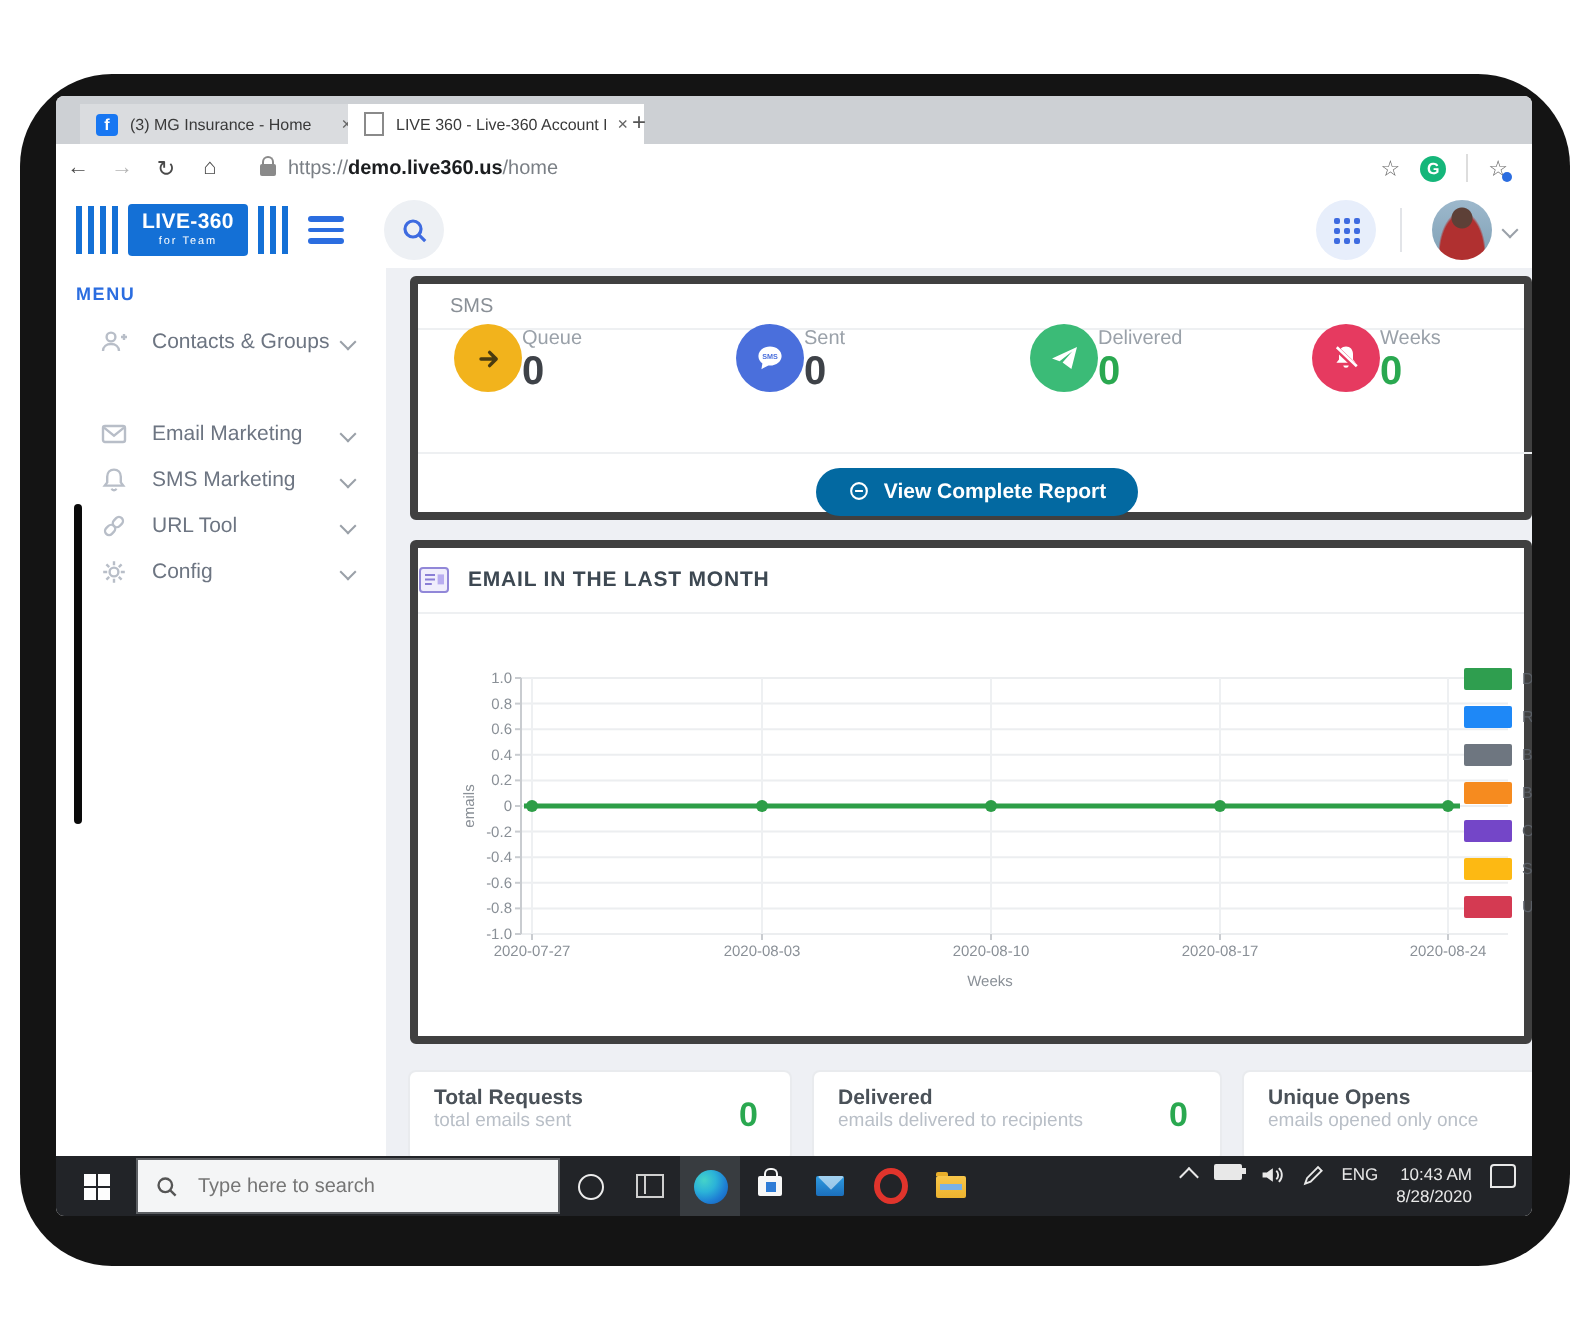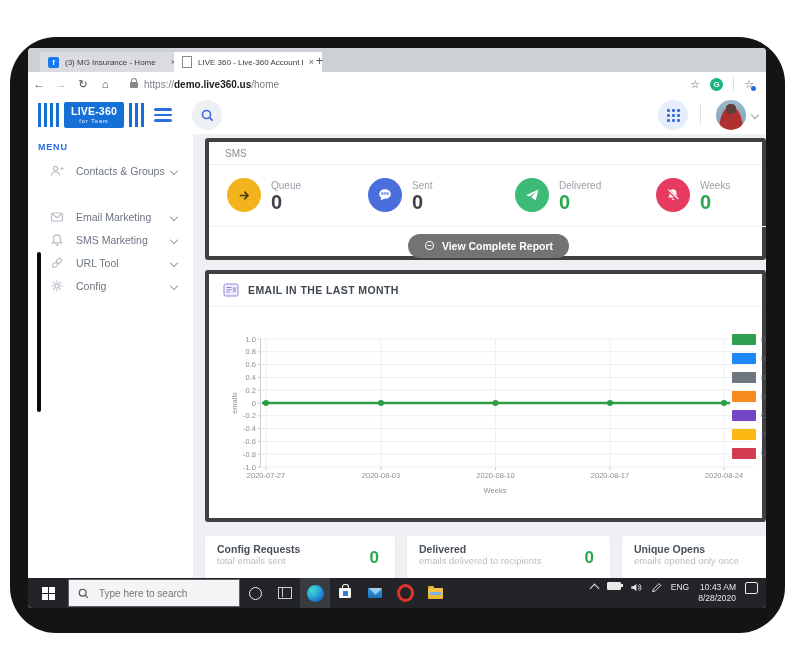--- a/index.html
+++ b/index.html
@@ -60,43 +60,43 @@
   .side-item{position:absolute;left:0;width:165px;height:23px;display:flex;align-items:center;gap:12px;padding-left:22px;box-sizing:border-box}
   .side-item svg{flex:0 0 auto}
   .side-label{font-size:10.5px;color:#6d7582}
   .side-chev{position:absolute;right:16px;top:9px}
   .blackline{position:absolute;left:9px;top:118px;width:4px;height:160px;background:#0a0a0a;border-radius:2px}
   
   .content{position:absolute;left:165px;top:86px;width:573px;height:444px;background:#eef0f4}
   .panel{position:absolute;left:12px;width:561px;background:#fff;border:4px solid #404040;border-radius:3px;box-sizing:border-box}
   .panel-hd{height:22px;border-bottom:1px solid #eef0f2;display:flex;align-items:center;padding-left:16px;font-size:10px;color:#8a9097}
   .sms-panel{top:4px;height:122px}
-  .stat{position:absolute;top:36px;display:flex;gap:10px}
+  .stat{position:absolute;top:20px;display:flex;}
   .stat-circle{width:34px;height:34px;border-radius:50%;display:flex;align-items:center;justify-content:center;flex:0 0 auto}
   .stat-label{font-size:10px;color:#9aa1a9;margin-top:2px}
   .stat-value{font-size:20px;font-weight:bold;line-height:1.15}
   .btnrow{position:absolute;left:0;top:84px;width:559px;height:37px;border-top:1px solid #eef0f2;display:flex;align-items:center;justify-content:center}
-  .report-btn{height:24px;background:#737373;border-radius:12px;color:#fff;font-size:10.5px;font-weight:bold;display:flex;align-items:center;gap:7px;padding:0 16px;border:none}
+  .report-btn{height:24px;background:#0369a1;border-radius:12px;color:#fff;font-size:10.5px;font-weight:bold;display:flex;align-items:center;gap:7px;padding:0 16px;border:none}
   .email-panel{top:136px;height:252px}
-  .email-hd{height:32px;border-bottom:1px solid #eef0f2;display:flex;align-items:center;gap:9px;padding-left:14px}
+  .email-hd{height:32px;border-bottom:1px solid #eef0f2;display:flex;align-items:center;gap:9px;}
   .email-title{font-size:10.5px;font-weight:bold;letter-spacing:.4px;color:#3d4852}
   .legend{position:absolute;left:523px;top:60px}
   .lrow{display:flex;align-items:center;height:11px;margin-bottom:8px}
   .lswatch{width:24px;height:11px;border-radius:1px;flex:0 0 auto}
   .llabel{font-size:8px;color:#5a5f66;margin-left:5px;white-space:nowrap}
   .card{position:absolute;top:402px;height:44px;background:#fff;border-radius:3px;box-shadow:0 0 0 1px #e9ebee;box-sizing:border-box;padding:7px 12px 0}
   .card-title{font-size:10.5px;font-weight:bold;color:#4a5158}
   .card-sub{font-size:9.5px;color:#b9bfc7;margin-top:0;white-space:nowrap}
   .card-val{position:absolute;right:16px;top:12px;font-size:17px;font-weight:bold;color:#2aa850}
   
   .taskbar{position:absolute;left:0;top:530px;width:738px;height:30px;background:#222428;display:flex;align-items:center}
   .startbtn{width:40px;height:30px;display:flex;align-items:center;justify-content:center}
   .winlogo{display:grid;grid-template-columns:6px 6px;grid-gap:1px}
   .winlogo i{width:6px;height:6px;background:#fdfdfd}
-  .tsearch{width:172px;height:28px;background:#f4f5f6;border:1px solid #5c5f63;display:flex;align-items:center;gap:8px;padding-left:9px;box-sizing:border-box}
+  .tsearch{width:212px;height:28px;background:#f4f5f6;border:1px solid #5c5f63;display:flex;align-items:center;gap:8px;padding-left:9px;box-sizing:border-box}
   .tsearch input{border:none;background:transparent;outline:none;font-size:10px;color:#444;width:130px;font-family:inherit}
   .ticon{width:30px;height:30px;display:flex;align-items:center;justify-content:center}
   .edge-tile{background:#383c40}
   .edgeball{width:17px;height:17px;border-radius:50%;background:radial-gradient(circle at 30% 30%, #45d3c9, #2bb3d8 35%, #1e7fd4 65%, #1353b0 100%)}
   .cortana{width:11px;height:11px;border:1.6px solid #ececec;border-radius:50%}
   .taskview{width:12px;height:10px;border:1.4px solid #cfcfcf;position:relative}
   .taskview:before{content:"";position:absolute;left:3px;top:-1px;width:1.4px;height:10px;background:#cfcfcf}
   .storebag{width:12px;height:10px;background:#f7f7f7;border-radius:1px;position:relative;display:flex;align-items:center;justify-content:center}
   .storebag:before{content:"";position:absolute;top:-4px;left:2.5px;width:5px;height:4px;border:1.4px solid #f7f7f7;border-bottom:none;border-radius:3px 3px 0 0}
   .storebag i{width:5px;height:5px;background:#2f7cd6}
@@ -424,21 +424,21 @@
             <span class="llabel">Sp</span>
           </div>
         <div class="lrow">
             <span class="lswatch" style="background:#d43a52"></span>
             <span class="llabel">Un</span>
           </div>
       </div>
     </div>
 
     <div class="card" style="left:12px;width:190px">
-      <div class="card-title">Config Requests</div>
+      <div class="card-title">Total Requests</div>
       <div class="card-sub">total emails sent</div>
       <div class="card-val">0</div>
     </div>
     <div class="card" style="left:214px;width:203px">
       <div class="card-title">Delivered</div>
       <div class="card-sub">emails delivered to recipients</div>
       <div class="card-val">0</div>
     </div>
     <div class="card" style="left:429px;width:160px">
       <div class="card-title">Unique Opens</div>

